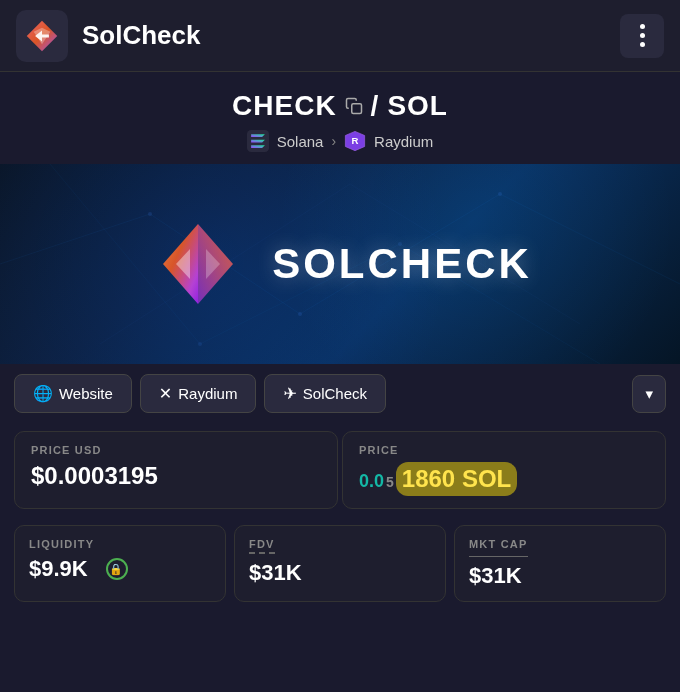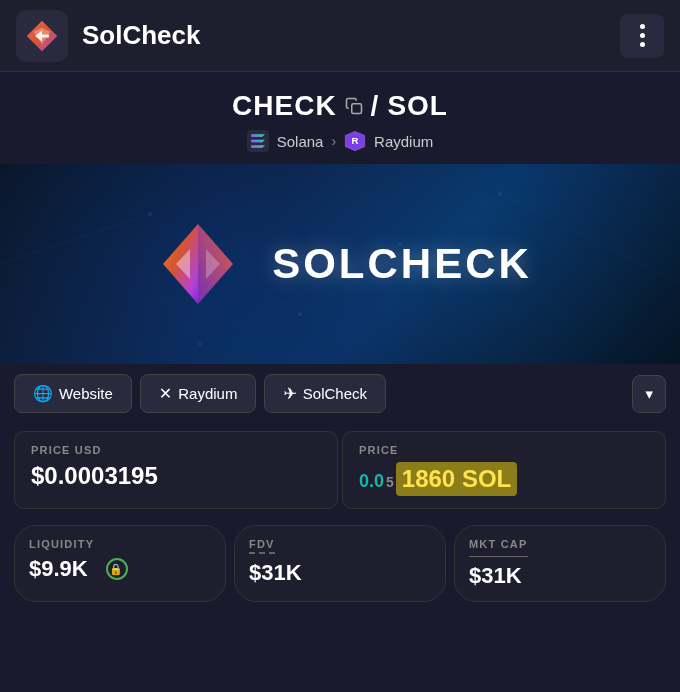--- a/index.html
+++ b/index.html
@@ -207,42 +207,42 @@
     }
     .stat-value.sol-price {
       display: flex;
       align-items: baseline;
       gap: 2px;
     }
     .sol-highlight {
       background: #8B7D1A;
       color: #FFE44D;
       padding: 3px 6px;
-      border-radius: 4px;
+      border-radius: 12px;
     }
     .sol-prefix {
       font-size: 18px;
       color: #14b8a6;
     }
     .sol-sub {
       font-size: 14px;
       color: #888;
       vertical-align: sub;
     }
     .bottom-stats {
       display: grid;
       grid-template-columns: 1fr 1fr 1fr;
       gap: 8px;
       padding: 0 14px 16px;
       background: #1a1a2e;
     }
     .stat-card-sm {
       background: #1e1e2e;
       border: 1px solid #333;
-      border-radius: 22px;
+      border-radius: 10px;
       padding: 12px 14px;
     }
     .stat-value-sm {
       font-size: 22px;
       font-weight: 700;
       color: #ffffff;
       display: flex;
       align-items: center;
       gap: 18px;
     }

